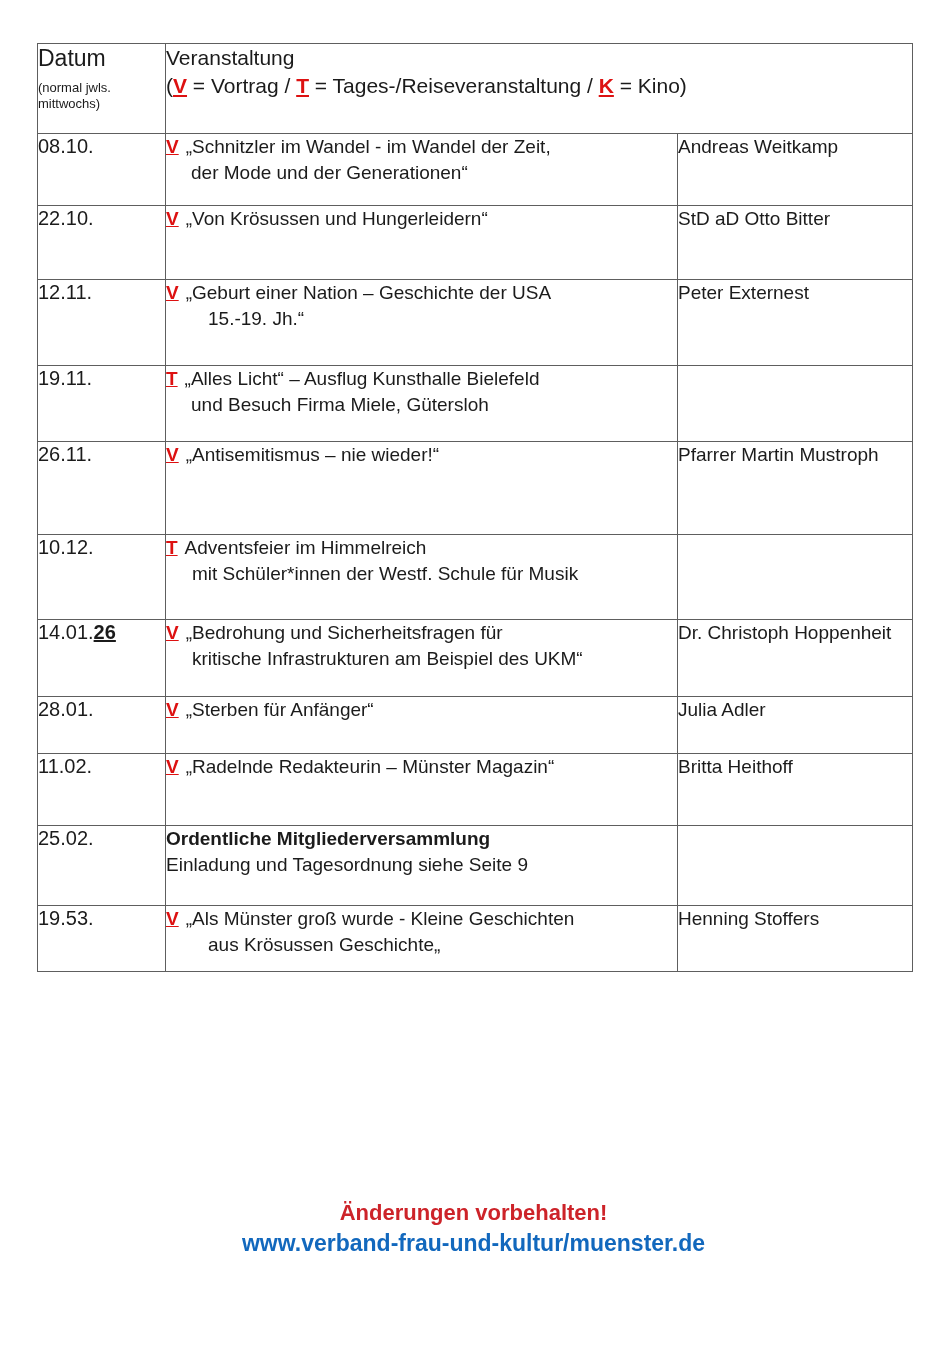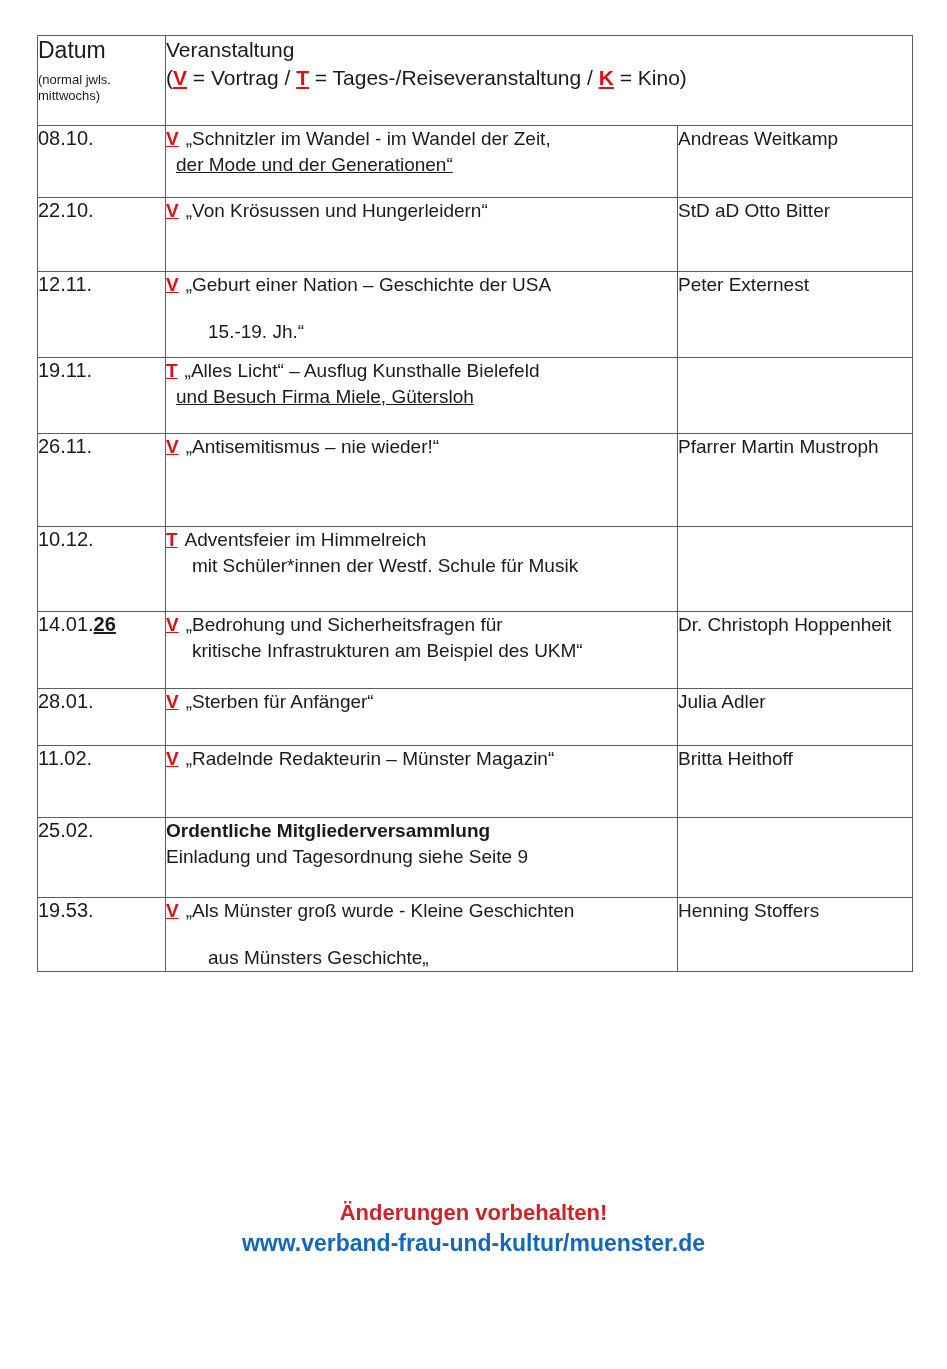--- a/index.html
+++ b/index.html
@@ -9,21 +9,21 @@
     --border-gray:#5e5e5e;
     --text-black:#1b1b1b;
   }
   *{box-sizing:border-box;}
   html,body{margin:0;padding:0;}
   body{
     width:947px;height:1369px;position:relative;background:#ffffff;
     font-family:"Liberation Sans","DejaVu Sans",sans-serif;color:var(--text-black);
   }
   table.schedule{
-    position:absolute;left:37px;top:35px;width:875px;
+    position:absolute;left:37px;top:43px;width:875px;
     border-collapse:collapse;table-layout:fixed;
   }
   table.schedule td,table.schedule th{
     border:1px solid var(--border-gray);
     vertical-align:top;padding:0;font-weight:normal;text-align:left;
   }
   
   tr.hdr{height:90px}
   tr.r0{height:84px} tr.r1{height:72px} tr.r2{height:74px} tr.r3{height:86px}
   tr.r4{height:76px} tr.r5{height:93px} tr.r6{height:85px} tr.r7{height:77px}
@@ -46,22 +46,22 @@
   .date-note{font-size:13px;line-height:17px;margin-left:9px;}
   .date-note:empty{display:none;}
 
   .event-cell{padding:9px 4px 0 16px;font-size:19px;line-height:26px;}
   .ev-l1,.ev-l2{white-space:nowrap;}
   .code{color:var(--accent-red);font-weight:bold;text-decoration:underline;margin-right:7px;}
   .code:empty{display:none;margin:0;}
   .ev-l2:empty{display:none;}
   .ind-0{margin-left:0;}
   .ind-sm{margin-left:26px;}
-  .ind-md{margin-left:10px;text-decoration:underline;}
-  .ind-lg{margin-left:42px;margin-top:21px;}
+  .ind-md{margin-left:25px;}
+  .ind-lg{margin-left:42px;}
   .bold{font-weight:bold;}
 
   .speaker-cell{padding:9px 6px 0 13px;font-size:19px;line-height:26px;}
 
   
   .footer{position:absolute;left:0;top:1198px;width:947px;text-align:center;}
   .f-red{color:var(--footer-red);font-size:22px;font-weight:bold;line-height:30px;}
   .f-black{color:#000;font-size:23px;font-weight:bold;line-height:31px;}
   .f-link{color:var(--link-blue);font-size:23px;font-weight:bold;line-height:31px;}
 </style>
@@ -209,21 +209,21 @@
   </tr>
 
 
   <tr class="r12">
     <td class="date-cell">
       <div><span>19.53.</span></div>
 
     </td>
     <td class="event-cell">
       <div class="ev-l1"><span class="code">V</span><span>„Als Münster groß wurde - Kleine Geschichten</span></div>
-      <div class="ev-l2 ind-lg">aus Münsters Geschichte„</div>
+      <div class="ev-l2 ind-lg">aus Krösussen Geschichte„</div>
     </td>
     <td class="speaker-cell">Henning Stoffers</td>
   </tr>
 </tbody>
   </table>
 
 <div class="footer">
   <div class="f-red">Änderungen vorbehalten!</div>
   <div class="f-link">www.verband-frau-und-kultur/muenster.de</div>
 </div>

